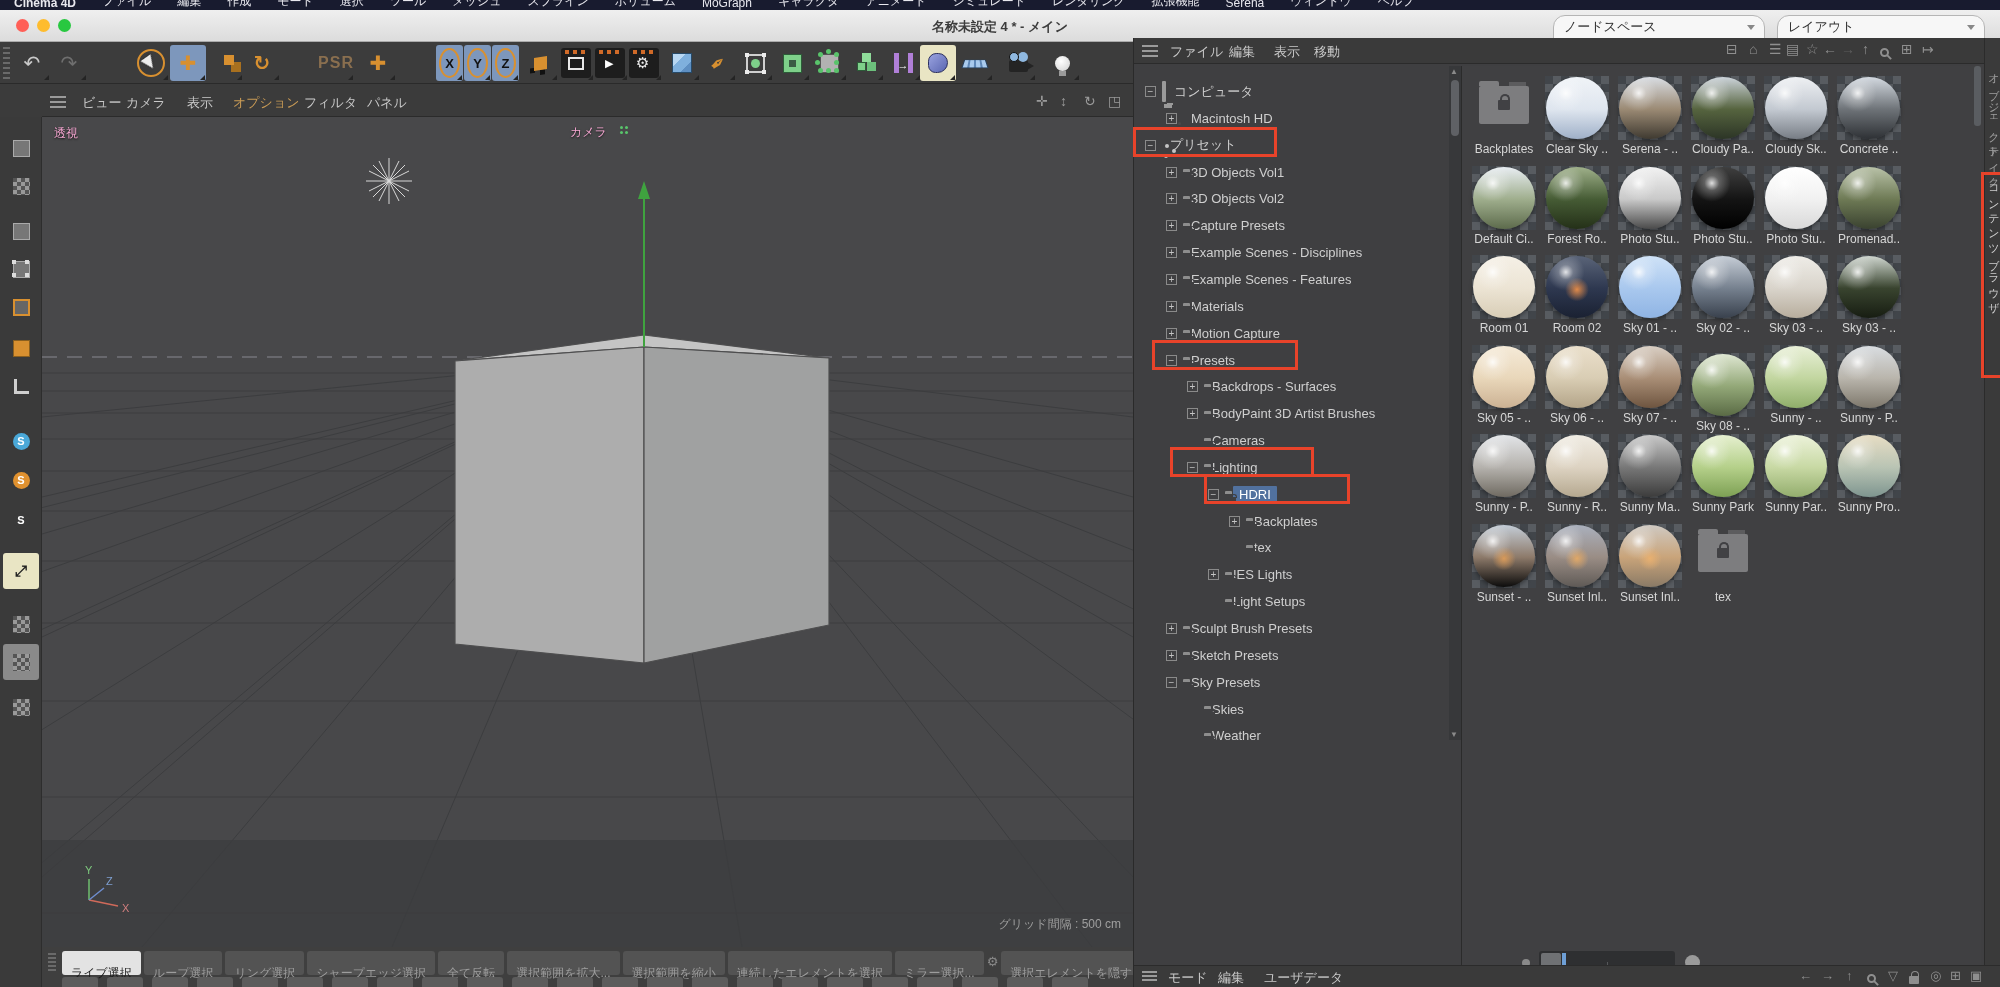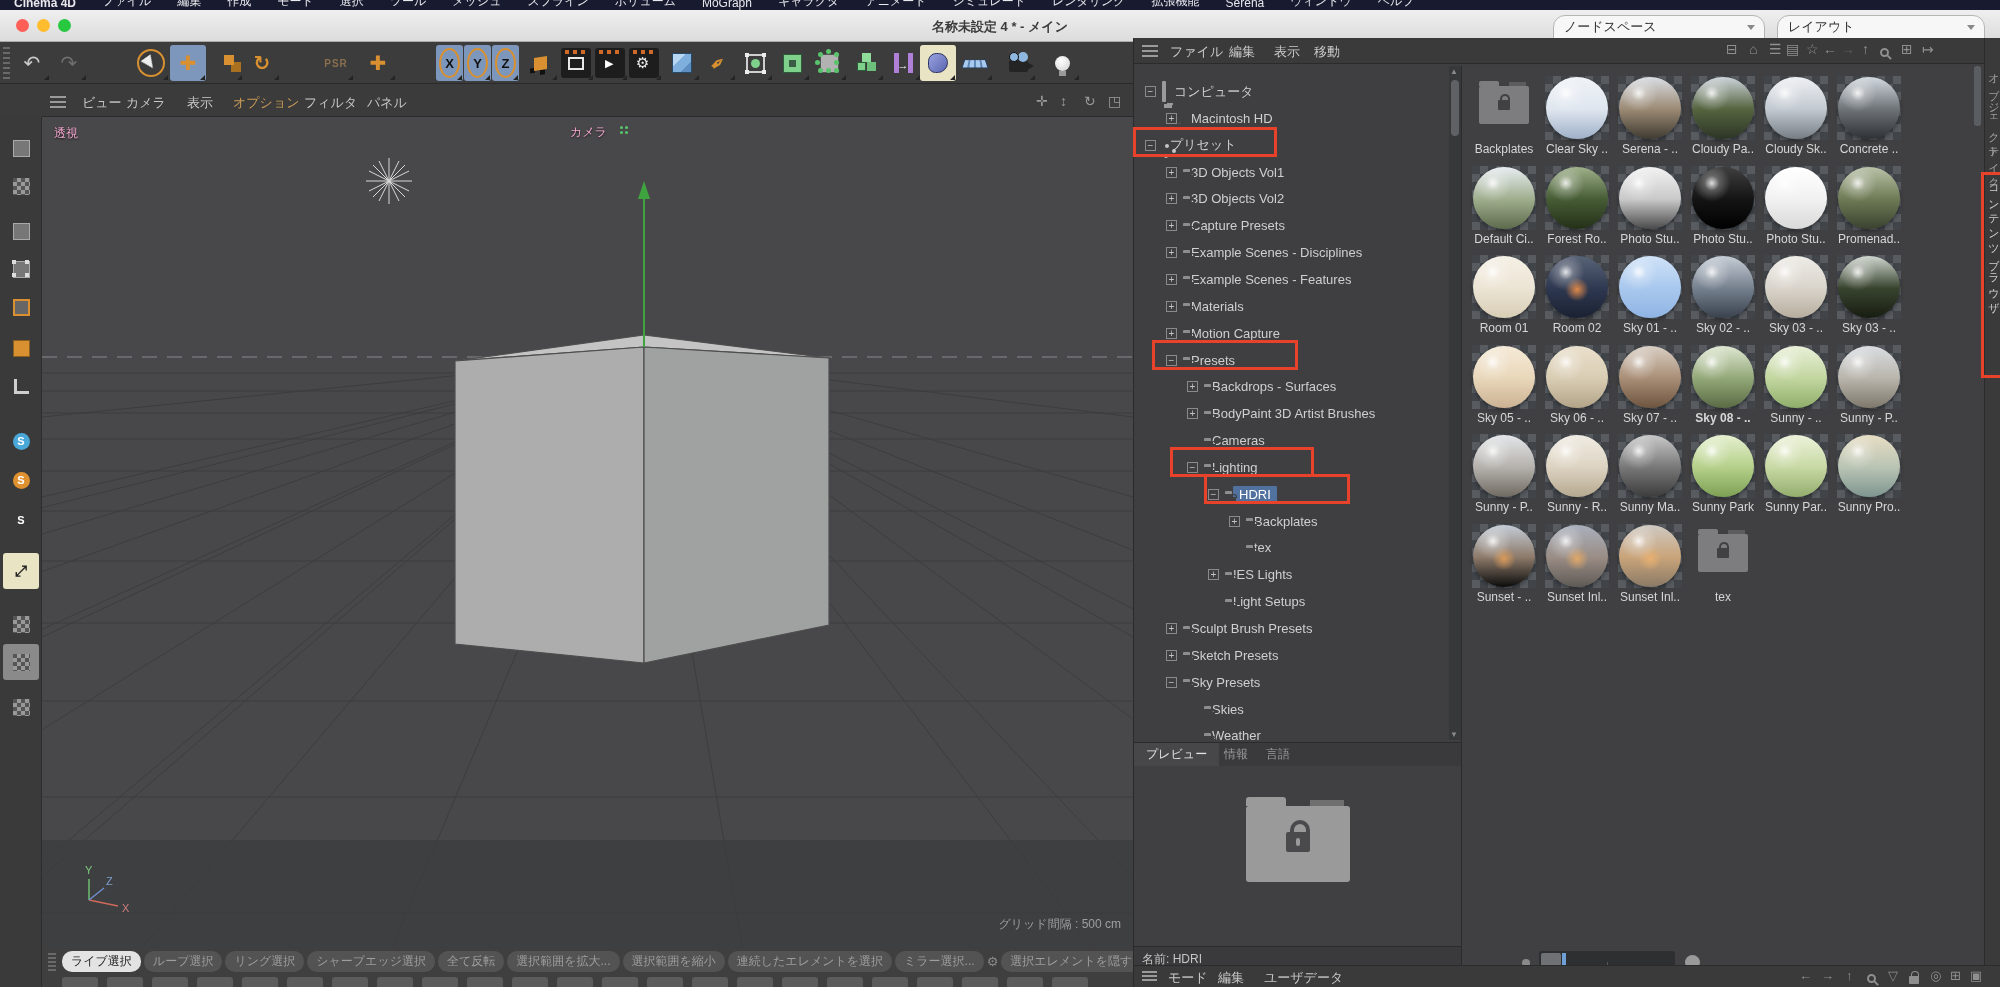--- a/index.html
+++ b/index.html
@@ -26,21 +26,21 @@
   .tool{position:absolute;top:3px;height:36px;width:36px;border-radius:3px;display:flex;align-items:center;justify-content:center;}
   .tool::after{content:"";position:absolute;right:1px;bottom:1px;border-left:5px solid transparent;border-bottom:5px solid #242424;}
   .tool.sel{background:#7d97bc;}
   .tool.hl{background:#e9e5c4;}
   .g{font-size:20px;color:#d89030;}
   .g.dim{color:#6e6e6e;}
   .g.lt{color:#c9c9c9;}
   .circle-o{position:absolute;inset:4px;border:2px solid #d89030;border-radius:50%;}
   .cursor-tri{width:0;height:0;border:6px solid transparent;border-top:13px solid #ededed;transform:rotate(-35deg);margin-top:4px;filter:drop-shadow(0 0 1px #222);}
   .sq2{width:10px;height:10px;background:#d89030;box-shadow:7px 7px 0 #a8701f;margin:-7px -7px 0 0;}
-  .psr{font-size:10px;font-weight:bold;letter-spacing:1px;color:#8a6f4f;}
+  .psr{font-size:16px;font-weight:bold;letter-spacing:1px;color:#8a6f4f;}
   .axl{font-size:13px;font-weight:bold;color:#111;position:relative;z-index:1;}
   .tool.ax{width:27px;}
   .coordcube{width:13px;height:13px;background:#d89030;transform:skewY(-8deg);box-shadow:-8px 6px 0 -4px #111,2px 9px 0 -4px #111;}
   .rbox{position:absolute;inset:3px;background:#1d1d1d;border-radius:3px;}
   .rticks{position:absolute;top:5px;left:7px;width:22px;height:4px;
     background:repeating-linear-gradient(90deg,#d06a28 0 4px,transparent 4px 8px);}
   .rframe{position:absolute;left:10px;top:12px;width:16px;height:13px;border:2px solid #e8e8e8;}
   .rplay{position:absolute;left:13px;top:12px;color:#fff;font-size:11px;}
   .rgear{position:absolute;left:10px;top:9px;color:#ececec;font-size:15px;}
   .bluecube{width:20px;height:20px;border:1px solid #274a68;background:linear-gradient(135deg,#b8d7f2 0 35%,#7fb0dd 35% 70%,#5e8fc2 70%);}
@@ -92,21 +92,21 @@
   #viewport{position:absolute;left:42px;top:117px;width:1091px;height:830px;background:#48484a;overflow:hidden;}
   .vplabel{position:absolute;font-size:12px;color:#f9a8d4;text-shadow:0 1px 2px #111;font-family:Liberation Mono, monospace;}
   .camdots{position:absolute;width:9px;height:9px;}
   .camdots::before{content:"";position:absolute;width:3px;height:3px;border-radius:50%;background:#59c46b;box-shadow:5px 0 #59c46b,0 5px #59c46b,5px 5px #59c46b;}
   #grid-label{position:absolute;right:12px;bottom:14px;font-size:12px;color:#9f9f9f;}
 
   
   #selbar{position:absolute;left:42px;top:947px;width:1091px;height:40px;background:#3f3f3f;overflow:hidden;}
   #selbar .dotgrip{position:absolute;left:6px;top:6px;width:8px;height:18px;background:repeating-linear-gradient(#6a6a6a 0 2px,transparent 2px 4px);}
   .selrow{position:absolute;left:20px;top:4px;display:flex;gap:3px;}
-  .selbtn{height:21px;line-height:21px;padding:0 9px;background:#535353;border-radius:10px;font-size:12px;color:#9d9d9d;white-space:nowrap;}
+  .selbtn{height:21px;line-height:21px;padding:12px 9px;background:#535353;border-radius:3px;font-size:12px;color:#9d9d9d;white-space:nowrap;}
   .selbtn.active{background:#e3e3e3;color:#1a1a1a;}
   .selgear{color:#8a8a8a;font-size:13px;line-height:21px;}
   .partrow{position:absolute;left:20px;top:30px;display:flex;gap:9px;}
   .partrow i{width:36px;height:30px;background:#5c5c5c;border-radius:3px;}
 
   
   #rpanel{position:absolute;left:1133px;top:38px;width:867px;height:949px;background:#3f3f41;border-left:1px solid #2a2a2a;}
   #rp-menu{position:absolute;left:0;top:0;width:867px;height:26px;background:#3a3a3a;border-bottom:1px solid #2b2b2b;}
   #rp-menu .burger{position:absolute;left:8px;top:7px;width:16px;height:12px;background:repeating-linear-gradient(#9a9a9a 0 2px,transparent 2px 5px);}
   .rpmi{position:absolute;top:5px;font-size:13px;color:#c9c9c9;}
@@ -651,33 +651,20 @@
           <span class="tico"><span class="fold open"><span class="lock"></span></span></span>
           <span class="tlabel">Weather</span>
         </div>
       </div>
     <div class="vscroll" style="left:315px;top:28px;height:674px;">
       <div class="varrow" style="top:1px;">▲</div>
       <div class="vthumb" style="top:14px;height:56px;"></div>
       <div class="varrow" style="bottom:1px;">▼</div>
     </div>
 
-    <div id="preview">
-      <div id="ptabs">
-          <div class="ptab active" style="left: 0px;">プレビュー</div>
-          <div class="ptab" style="left: 78px;">情報</div>
-          <div class="ptab" style="left: 120px;">言語</div>
-        </div>
-      <div class="body">
-        <div class="bigfolder">
-            <div class="biglock"></div>
-          </div>
-      </div>
-      <div id="name-row">名前: HDRI</div>
-    </div>
 
     <div id="thumbs">
         <div class="cell" style="left: 6px; top: 8px;">
           <div class="thfolder">
             <div class="thlock"></div>
           </div>
           <div class="clabel">Backplates</div>
         </div>
         <div class="cell" style="left: 79px; top: 8px;">
           <div class="checker"></div>
@@ -772,21 +759,21 @@
         <div class="cell" style="left: 79px; top: 276.5px;">
           <div class="checker"></div>
           <div class="ball" style="background: radial-gradient(circle at 32% 26%, rgba(255, 255, 255, 0.85) 0%, rgba(255, 255, 255, 0.25) 12%, rgba(255, 255, 255, 0) 30%), linear-gradient(rgb(234, 223, 203) 0%, rgb(217, 205, 180) 52%, rgb(179, 164, 136) 100%);"></div>
           <div class="clabel">Sky 06 - ..</div>
         </div>
         <div class="cell" style="left: 152px; top: 276.5px;">
           <div class="checker"></div>
           <div class="ball" style="background: radial-gradient(circle at 32% 26%, rgba(255, 255, 255, 0.85) 0%, rgba(255, 255, 255, 0.25) 12%, rgba(255, 255, 255, 0) 30%), linear-gradient(rgb(217, 207, 196) 0%, rgb(169, 142, 118) 52%, rgb(110, 85, 64) 100%);"></div>
           <div class="clabel">Sky 07 - ..</div>
         </div>
-        <div class="cell" style="left: 225px; top: 277px; font-weight: bold;">
+        <div class="cell" style="left: 225px; top: 285px;">
           <div class="checker"></div>
           <div class="ball" style="background: radial-gradient(circle at 32% 26%, rgba(255, 255, 255, 0.85) 0%, rgba(255, 255, 255, 0.25) 12%, rgba(255, 255, 255, 0) 30%), linear-gradient(rgb(223, 231, 210) 0%, rgb(147, 168, 120) 52%, rgb(90, 107, 69) 100%);"></div>
           <div class="clabel">Sky 08 - ..</div>
         </div>
         <div class="cell" style="left: 298px; top: 276.5px;">
           <div class="checker"></div>
           <div class="ball" style="background: radial-gradient(circle at 32% 26%, rgba(255, 255, 255, 0.85) 0%, rgba(255, 255, 255, 0.25) 12%, rgba(255, 255, 255, 0) 30%), linear-gradient(rgb(233, 240, 216) 0%, rgb(194, 214, 160) 52%, rgb(143, 174, 106) 100%);"></div>
           <div class="clabel">Sunny - ..</div>
         </div>
         <div class="cell" style="left: 371px; top: 276.5px;">

